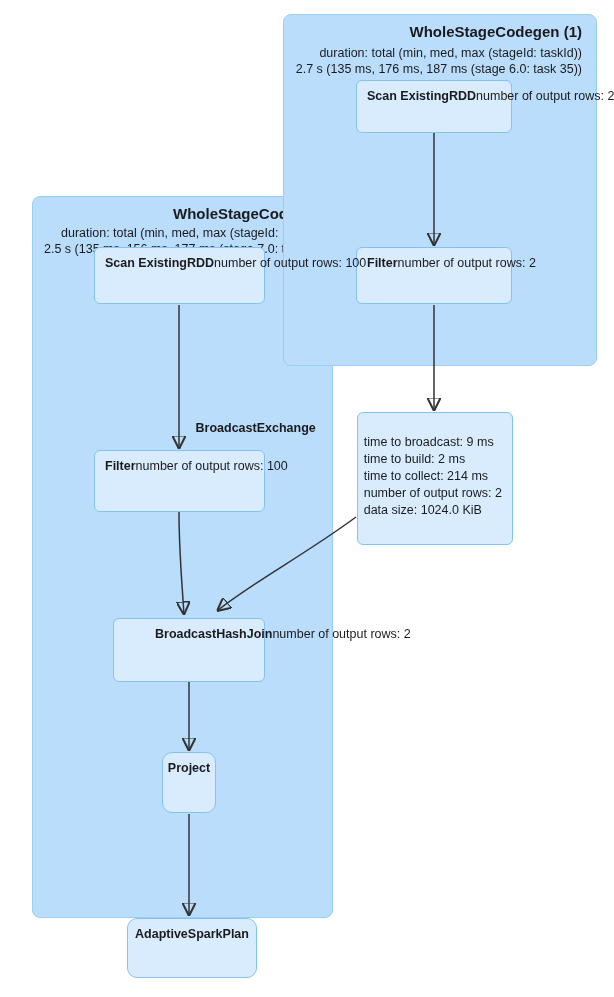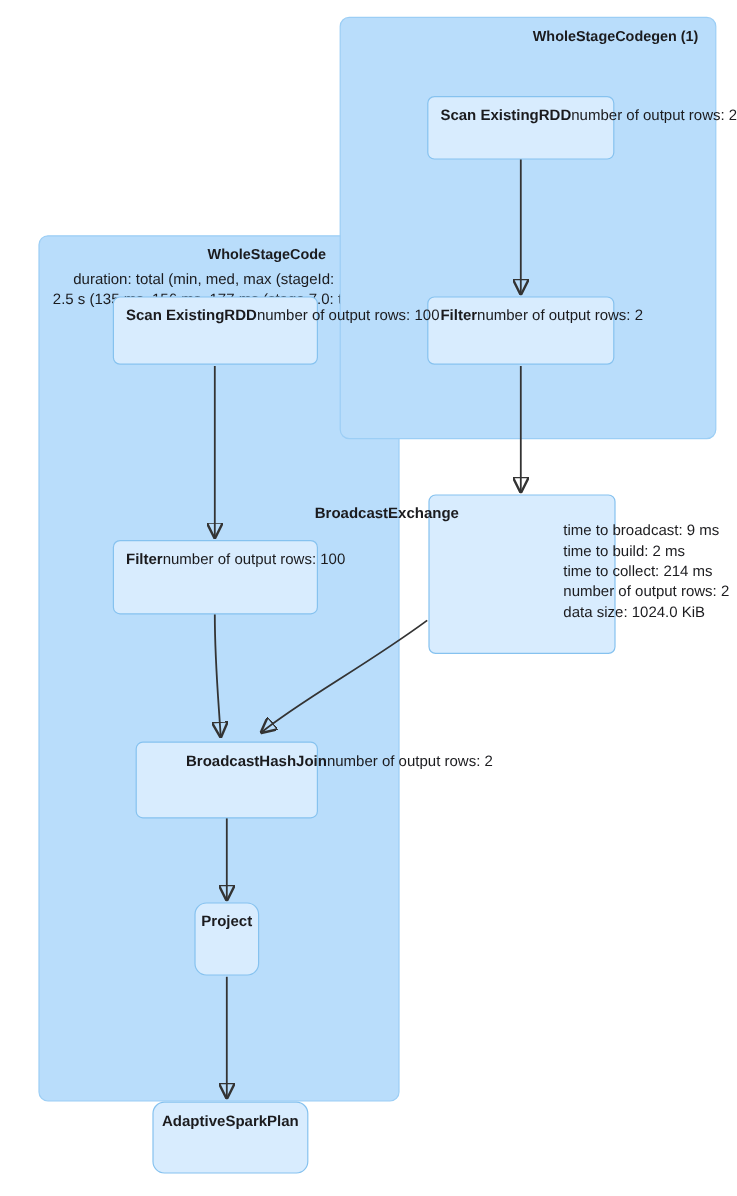--- a/index.html
+++ b/index.html
@@ -16,54 +16,58 @@
     position:relative;width:614px;height:997px;background:var(--page-bg);
     font-family:"Liberation Sans",sans-serif;font-size:12.5px;color:var(--text-color);
     overflow:hidden;
   }
   .cluster{
     position:absolute;background:var(--cluster-fill);
     border:1px solid var(--cluster-border);border-radius:8px;box-sizing:border-box;
   }
   .cluster-left{left:32px;top:196px;width:301px;height:722px;z-index:1;}
   .cluster-right{left:283px;top:14px;width:314px;height:352px;z-index:2;}
-  .cluster-title{position:absolute;font-weight:bold;font-size:12px;white-space:nowrap;}
+  .cluster-title{position:absolute;font-weight:bold;font-size:15px;white-space:nowrap;}
   .cluster-duration{position:absolute;white-space:nowrap;line-height:16px;}
   .cluster-right .cluster-title{top:8px;right:14px;}
   .cluster-right .cluster-duration{top:30px;right:14px;text-align:right;}
   .cluster-left .cluster-title{top:8px;left:140px;}
   .cluster-left .dur1{top:28px;left:28px;}
   .cluster-left .dur2{top:44px;left:11px;}
   .node{
     position:absolute;background:var(--node-fill);
     border:1px solid var(--node-border);border-radius:6px;box-sizing:border-box;
     padding:8px 10px;display:flex;flex-direction:row;justify-content:space-between;
     z-index:3;
   }
   .node .title{font-weight:bold;white-space:nowrap;}
   .node .metric{white-space:nowrap;}
-  .node.multiline{justify-content:center;gap:39px;}
+  .node.multiline{justify-content:flex-end;}
   .node.multiline .metrics{margin-top:13px;line-height:17px;margin-left:48px;}
   .node.center{justify-content:center;padding:8px 4px;text-align:center;border-radius:10px;}
   svg.edges{position:absolute;left:0;top:0;z-index:4;pointer-events:none;}
   svg.edges path{stroke:var(--edge-color);stroke-width:1.5;fill:none;}
 </style>
 </head>
 <body>
 
 <div class="canvas">
 
   <div class="cluster cluster-left">
     <div class="cluster-title">WholeStageCode</div>
     <div class="cluster-duration dur1">duration: total (min, med, max (stageId:</div>
     <div class="cluster-duration dur2">2.5 s (135 ms, 156 ms, 177 ms (stage 7.0: t</div>
   </div>
 
   <div class="cluster cluster-right">
     <div class="cluster-title">WholeStageCodegen (1)</div>
+    <div class="cluster-duration">
+      <div>duration: total (min, med, max (stageId: taskId))</div>
+      <div>2.7 s (135 ms, 176 ms, 187 ms (stage 6.0: task 35))</div>
+    </div>
   </div>
 
   <div class="node" style="left:356px;top:80px;width:156px;height:53px;">
     <div class="title">Scan ExistingRDD</div>
     <div class="metric">number of output rows: 2</div>
   </div>
 
   <div class="node" style="left:356px;top:247px;width:156px;height:57px;">
     <div class="title">Filter</div>
     <div class="metric">number of output rows: 2</div>

